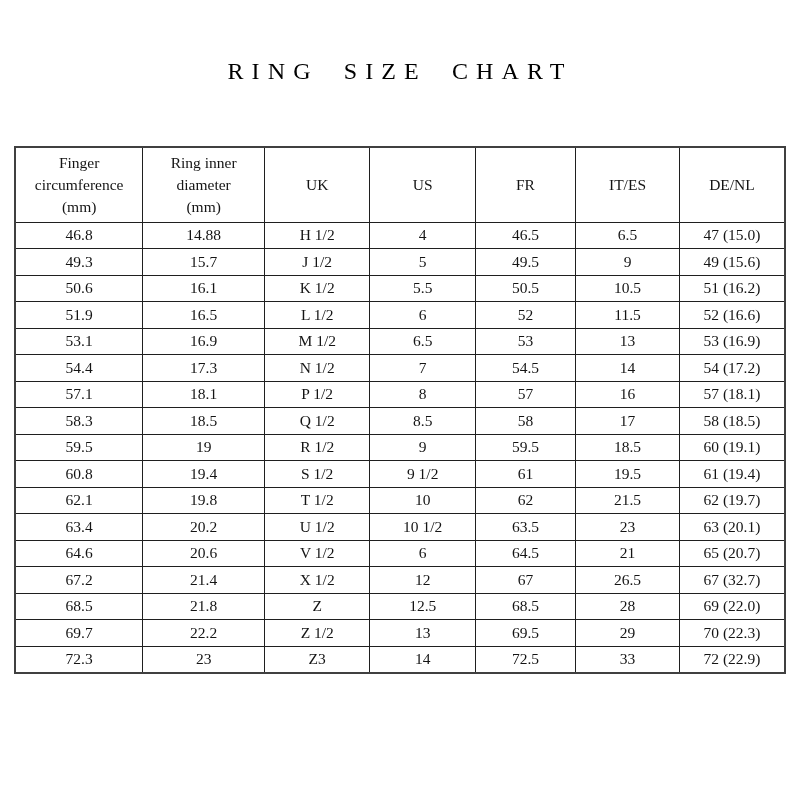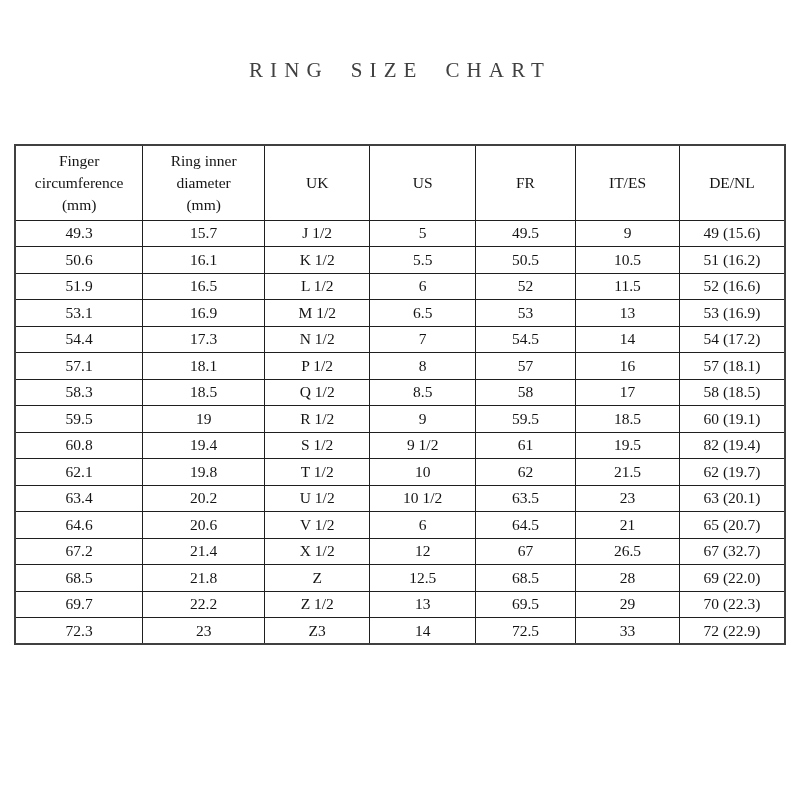--- a/index.html
+++ b/index.html
@@ -12,25 +12,25 @@
   }
   .page {
     width: 800px;
     height: 800px;
     background: #ffffff;
     overflow: hidden;
   }
   .chart-title {
     margin-top: 58px;
     text-align: center;
-    font-size: 21px;
+    font-size: 24px;
     font-weight: 400;
     letter-spacing: 0.34em;
     word-spacing: 0.45em;
-    color: #404040;
+    color: #000000;
   }
   table.size-table {
     margin: 61px 14px 0 14px;
     width: 772px;
     border-collapse: collapse;
     table-layout: fixed;
     border: 2px solid #404040;
   }
   table.size-table col.c1 { width: 16.6%; }
   table.size-table col.c2 { width: 15.8%; }
@@ -97,20 +97,29 @@
           <th>
             <div>IT/ES</div>
           </th>
           <th>
             <div>DE/NL</div>
           </th>
         </tr>
     </thead>
     <tbody>
         <tr>
+          <td>46.8</td>
+          <td>14.88</td>
+          <td>H 1/2</td>
+          <td>4</td>
+          <td>46.5</td>
+          <td>6.5</td>
+          <td>47 (15.0)</td>
+        </tr>
+        <tr>
           <td>49.3</td>
           <td>15.7</td>
           <td>J 1/2</td>
           <td>5</td>
           <td>49.5</td>
           <td>9</td>
           <td>49 (15.6)</td>
         </tr>
         <tr>
           <td>50.6</td>
@@ -175,21 +184,21 @@
           <td>18.5</td>
           <td>60 (19.1)</td>
         </tr>
         <tr>
           <td>60.8</td>
           <td>19.4</td>
           <td>S 1/2</td>
           <td>9 1/2</td>
           <td>61</td>
           <td>19.5</td>
-          <td>82 (19.4)</td>
+          <td>61 (19.4)</td>
         </tr>
         <tr>
           <td>62.1</td>
           <td>19.8</td>
           <td>T 1/2</td>
           <td>10</td>
           <td>62</td>
           <td>21.5</td>
           <td>62 (19.7)</td>
         </tr>

